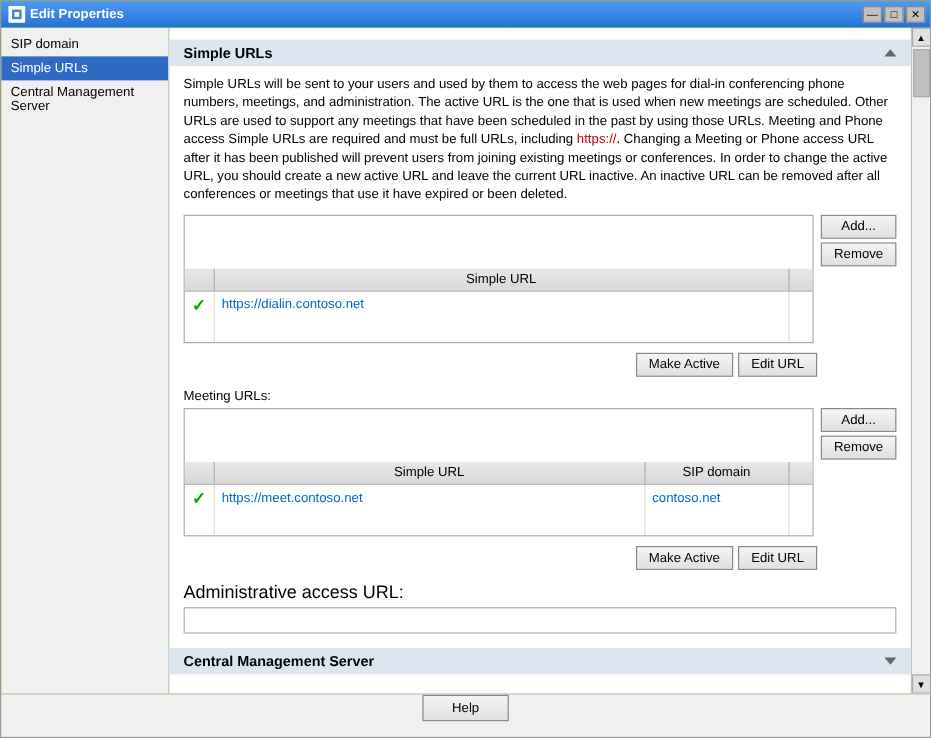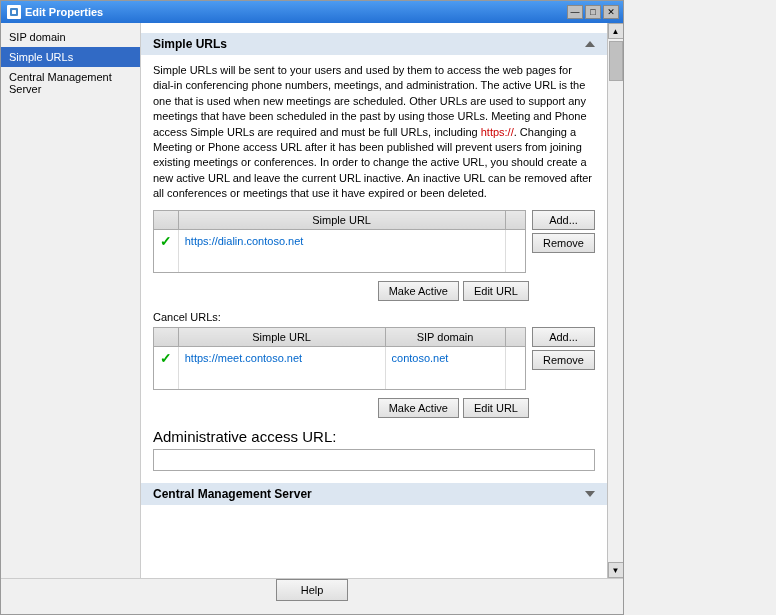--- a/index.html
+++ b/index.html
@@ -7,21 +7,21 @@
       font-family: 'Segoe UI', Tahoma, Arial, sans-serif;
       font-size: 11px;
       background: #f0f0f0;
       width: 776px;
       height: 615px;
       overflow: hidden;
     }
 
     
     .window {
-      width: 624px;
+      width: 776px;
       height: 615px;
       border: 1px solid #999;
       background: #84cc16;
       display: flex;
       flex-direction: column;
     }
 
     
     .title-bar {
       background: linear-gradient(to bottom, #4d9bf0 0%, #2471d5 100%);
@@ -150,20 +150,21 @@
 
     .url-table-container {
       border: 1px solid #aaa;
       background: white;
       margin-bottom: 4px;
     }
 
     .url-table {
       width: 100%;
       border-collapse: collapse;
+      margin-top: 44px;
     }
 
     .url-table th {
       background: linear-gradient(to bottom, #e8e8e8, #d8d8d8);
       border-bottom: 1px solid #aaa;
       border-right: 1px solid #aaa;
       padding: 3px 6px;
       font-weight: normal;
       text-align: center;
       font-size: 11px;
@@ -401,21 +402,21 @@
               <button class="btn">Remove</button>
             </div>
           </div>
 
           <div class="table-bottom-buttons">
             <button class="btn">Make Active</button>
             <button class="btn">Edit URL</button>
           </div>
 
           
-          <div class="table-label" style="margin-top:10px;">Cancel URLs:</div>
+          <div class="table-label" style="margin-top:10px;">Meeting URLs:</div>
 
           <div class="table-row-area">
             <div class="table-wrapper">
               <div class="url-table-container">
                 <table class="url-table">
                   <thead>
                     <tr>
                       <th class="col-check"></th>
                       <th class="col-url">Simple URL</th>
                       <th class="col-sip">SIP domain</th>

